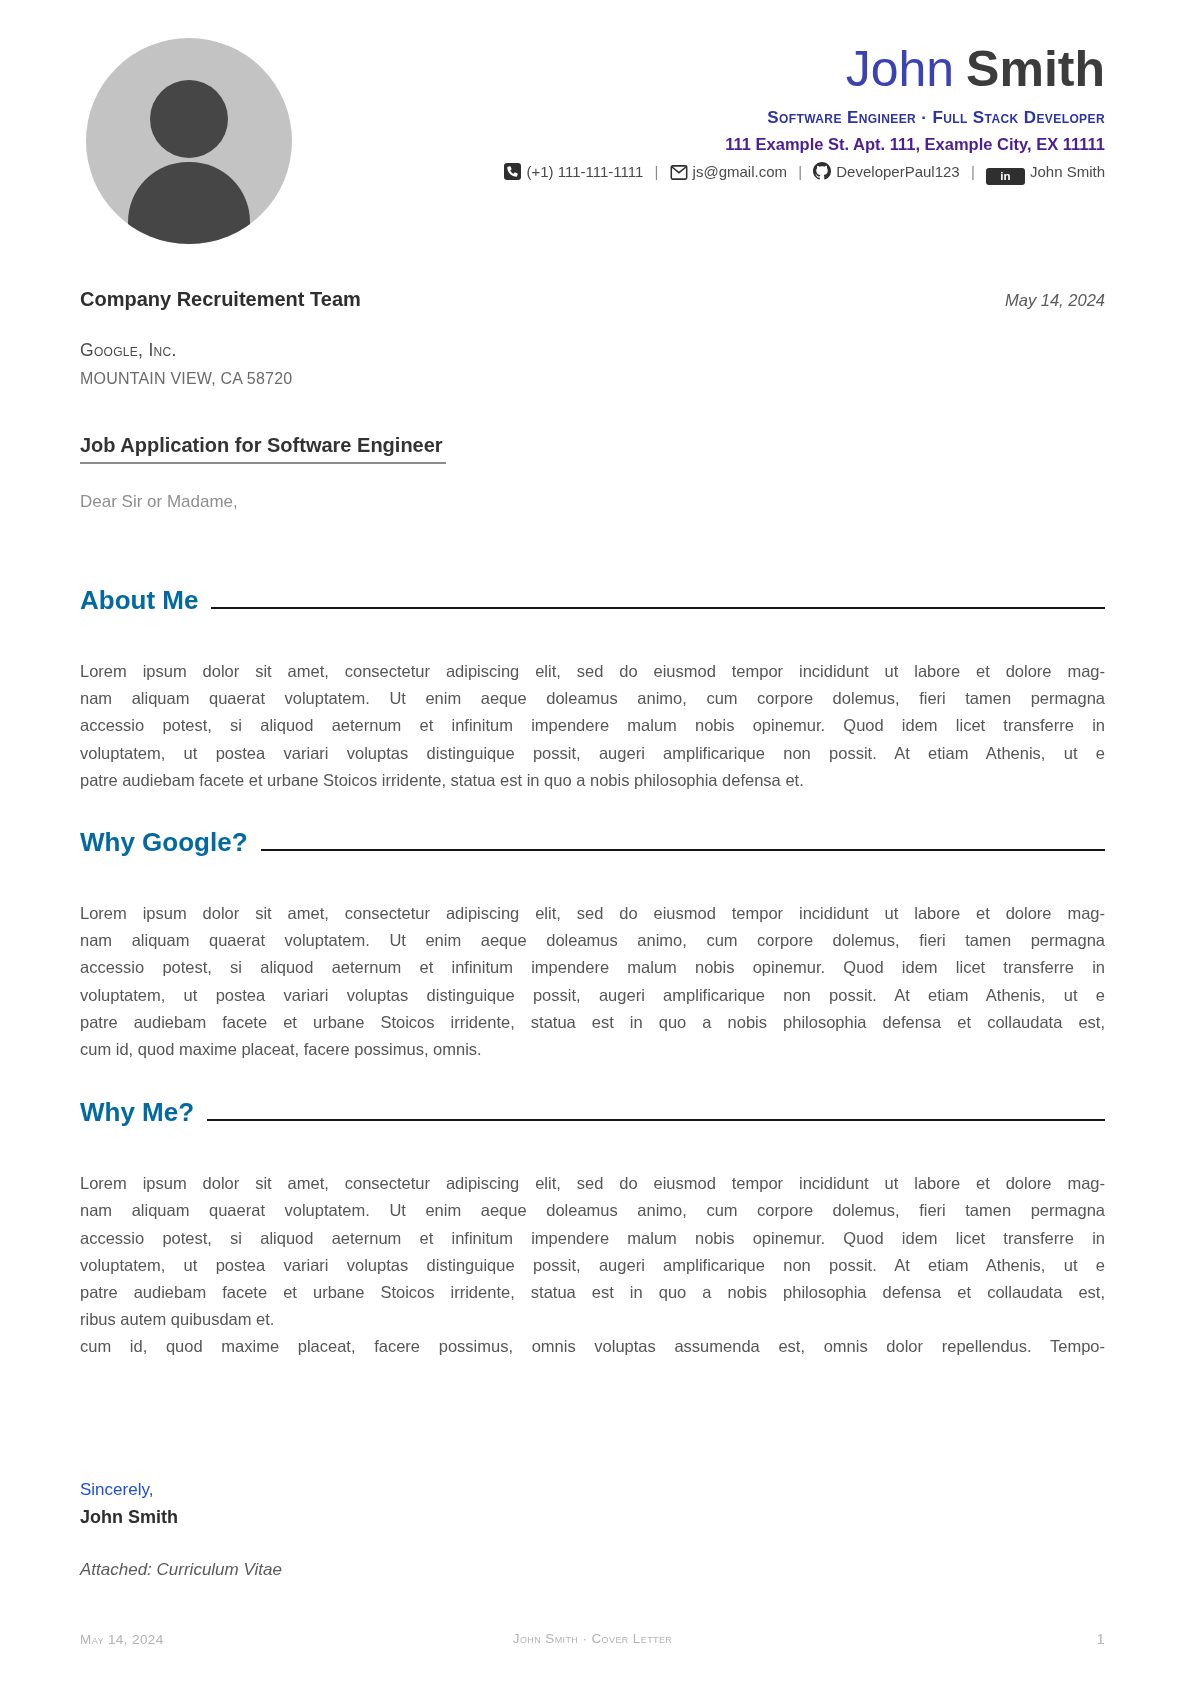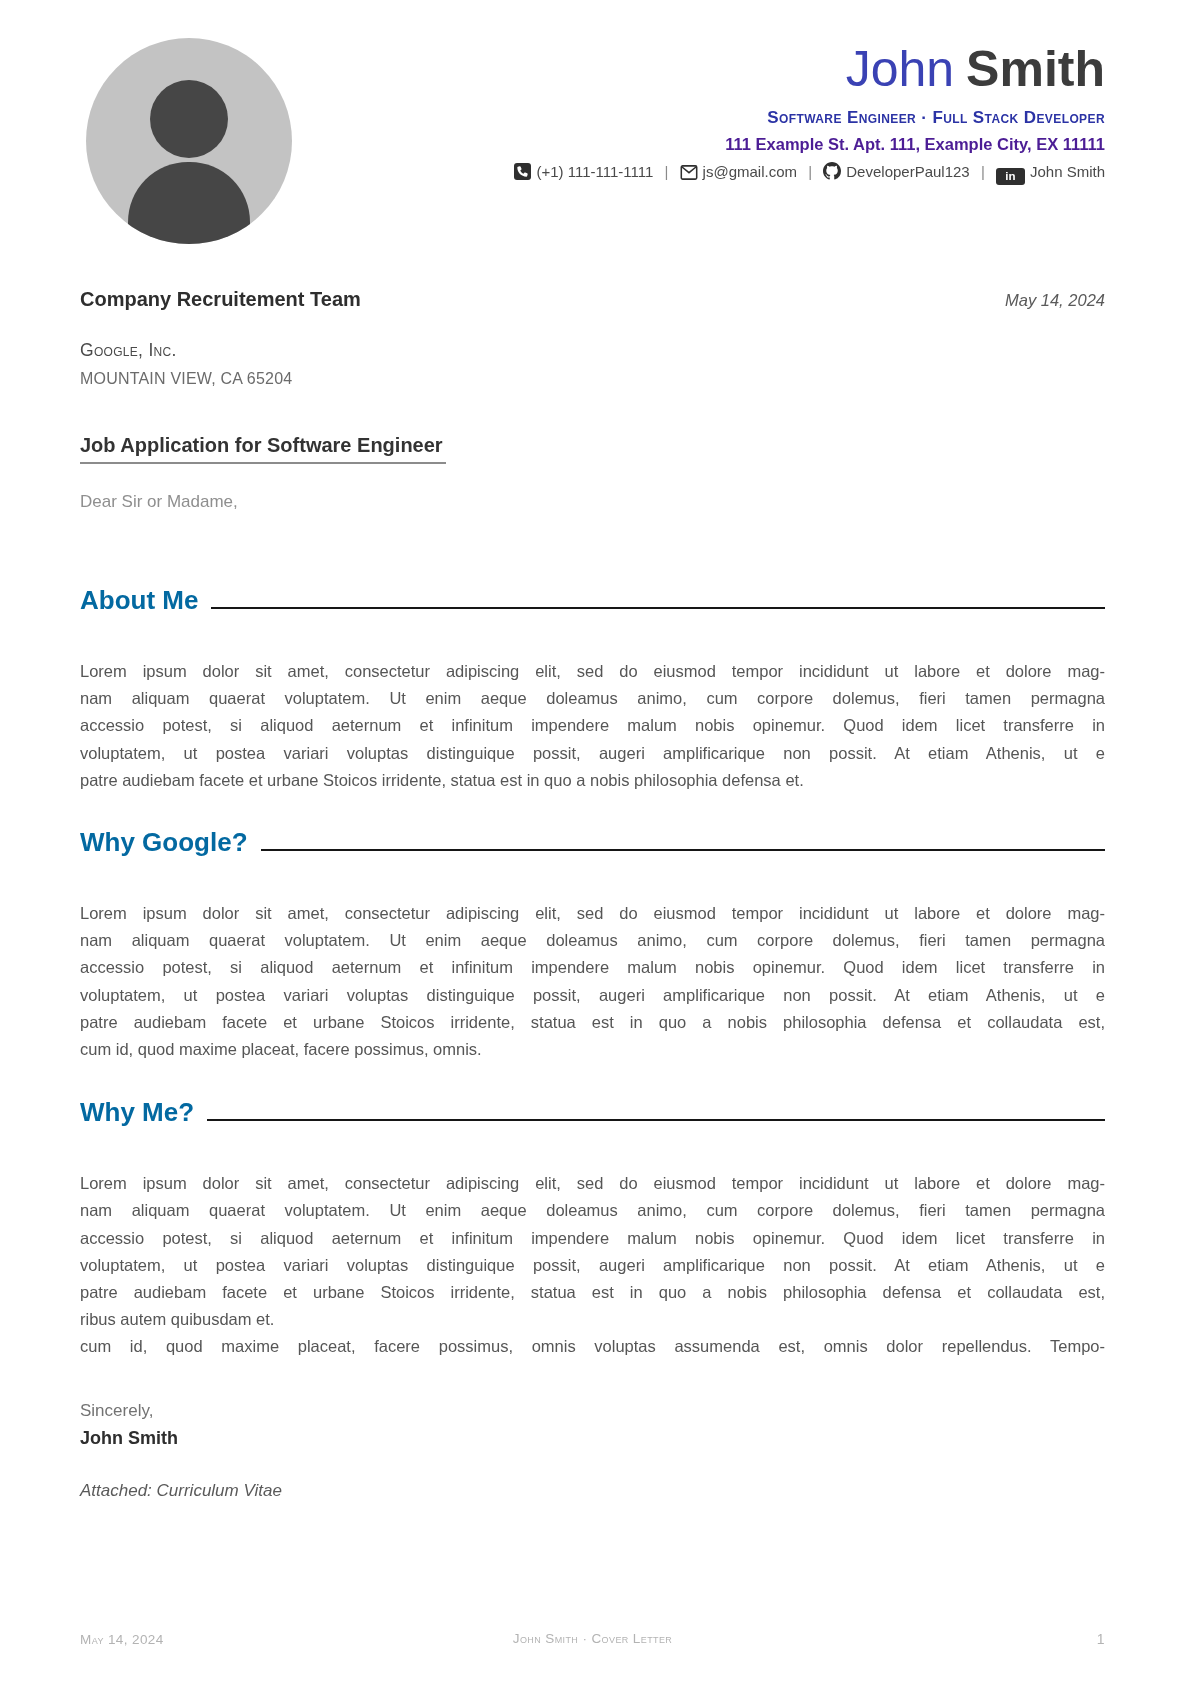--- a/index.html
+++ b/index.html
@@ -35,21 +35,21 @@
   .position{
     margin-top:12px;font-size:17px;font-weight:700;
     font-variant:small-caps;color:#2b33a5;letter-spacing:.4px;
   }
   .address{margin-top:7px;font-size:16.5px;font-weight:700;color:#4c1d95;}
   .contacts{margin-top:8px;font-size:15px;color:#4a4a4a;}
   .contacts .sep{color:#8a8a8a;margin:0 7px;}
   .cicon{display:inline-block;vertical-align:-3px;margin-right:5px;}
   .cicon svg{display:block;}
   .li-box{
-    display:inline-flex;width:29px;height:17px;background:#2f2f2f;border-radius:3px;
+    display:inline-flex;width:39px;height:17px;background:#2f2f2f;border-radius:3px;
     color:#fff;font-size:11.5px;font-weight:700;align-items:center;justify-content:center;
     vertical-align:-3px;margin-right:5px;font-style:normal;
   }
   
   .main{padding:0 86px 0 80px;}
   .recipient-row{
     margin-top:288px;display:flex;justify-content:space-between;align-items:baseline;
   }
   .recipient-name{font-size:20px;font-weight:700;color:#2e2e2e;}
   .letter-date{font-size:16.5px;font-style:italic;color:#5a5a5a;}
@@ -73,21 +73,21 @@
   .letter-section:nth-child(1) .sec-head{margin-top:73px;}
   .letter-section:nth-child(2) .sec-head{margin-top:33px;}
   .letter-section:nth-child(3) .sec-head{margin-top:34px;}
   .sec-para{margin-top:43px;}
   .para-line{
     font-size:16.5px;line-height:27.2px;color:#565656;
     text-align:justify;text-align-last:justify;
   }
   .para-line.last{text-align-last:left;}
   
-  .closing{margin-top:38px;font-size:17px;color:#737373;line-height:24px;}
+  .closing{margin-top:117px;font-size:17px;color:#1d4ed8;line-height:24px;}
   .signature{margin-top:3px;font-size:18px;font-weight:700;color:#2e2e2e;line-height:24px;}
   .attachment{margin-top:31px;font-size:17px;font-style:italic;color:#5a5a5a;}
   
   .footer{
     position:absolute;left:80px;right:86px;bottom:37px;
     display:flex;justify-content:space-between;align-items:baseline;
     font-size:13.5px;font-variant:small-caps;letter-spacing:.4px;color:#b3b3b3;
   }
   .f-center{position:absolute;left:50%;transform:translateX(-50%);}
   .f-right{font-variant:normal;font-size:14px;}
@@ -126,21 +126,21 @@
       <span class="citem"><span class="li-box">in</span><span>John Smith</span></span>
     </div>
   </div>
 
   <div class="main">
     <div class="recipient-row">
       <div class="recipient-name">Company Recruitement Team</div>
       <div class="letter-date">May 14, 2024</div>
     </div>
     <div class="company">Google, Inc.</div>
-    <div class="addr">MOUNTAIN VIEW, CA 65204</div>
+    <div class="addr">MOUNTAIN VIEW, CA 58720</div>
     <div><span class="subject">Job Application for Software Engineer</span></div>
     <div class="greeting">Dear Sir or Madame,</div>
 
     <div id="sections-host">
   <section class="letter-section">
     <div class="sec-head">
       <span class="sec-title">About Me</span>
       <span class="sec-rule"></span>
     </div>
     <div class="sec-para">

